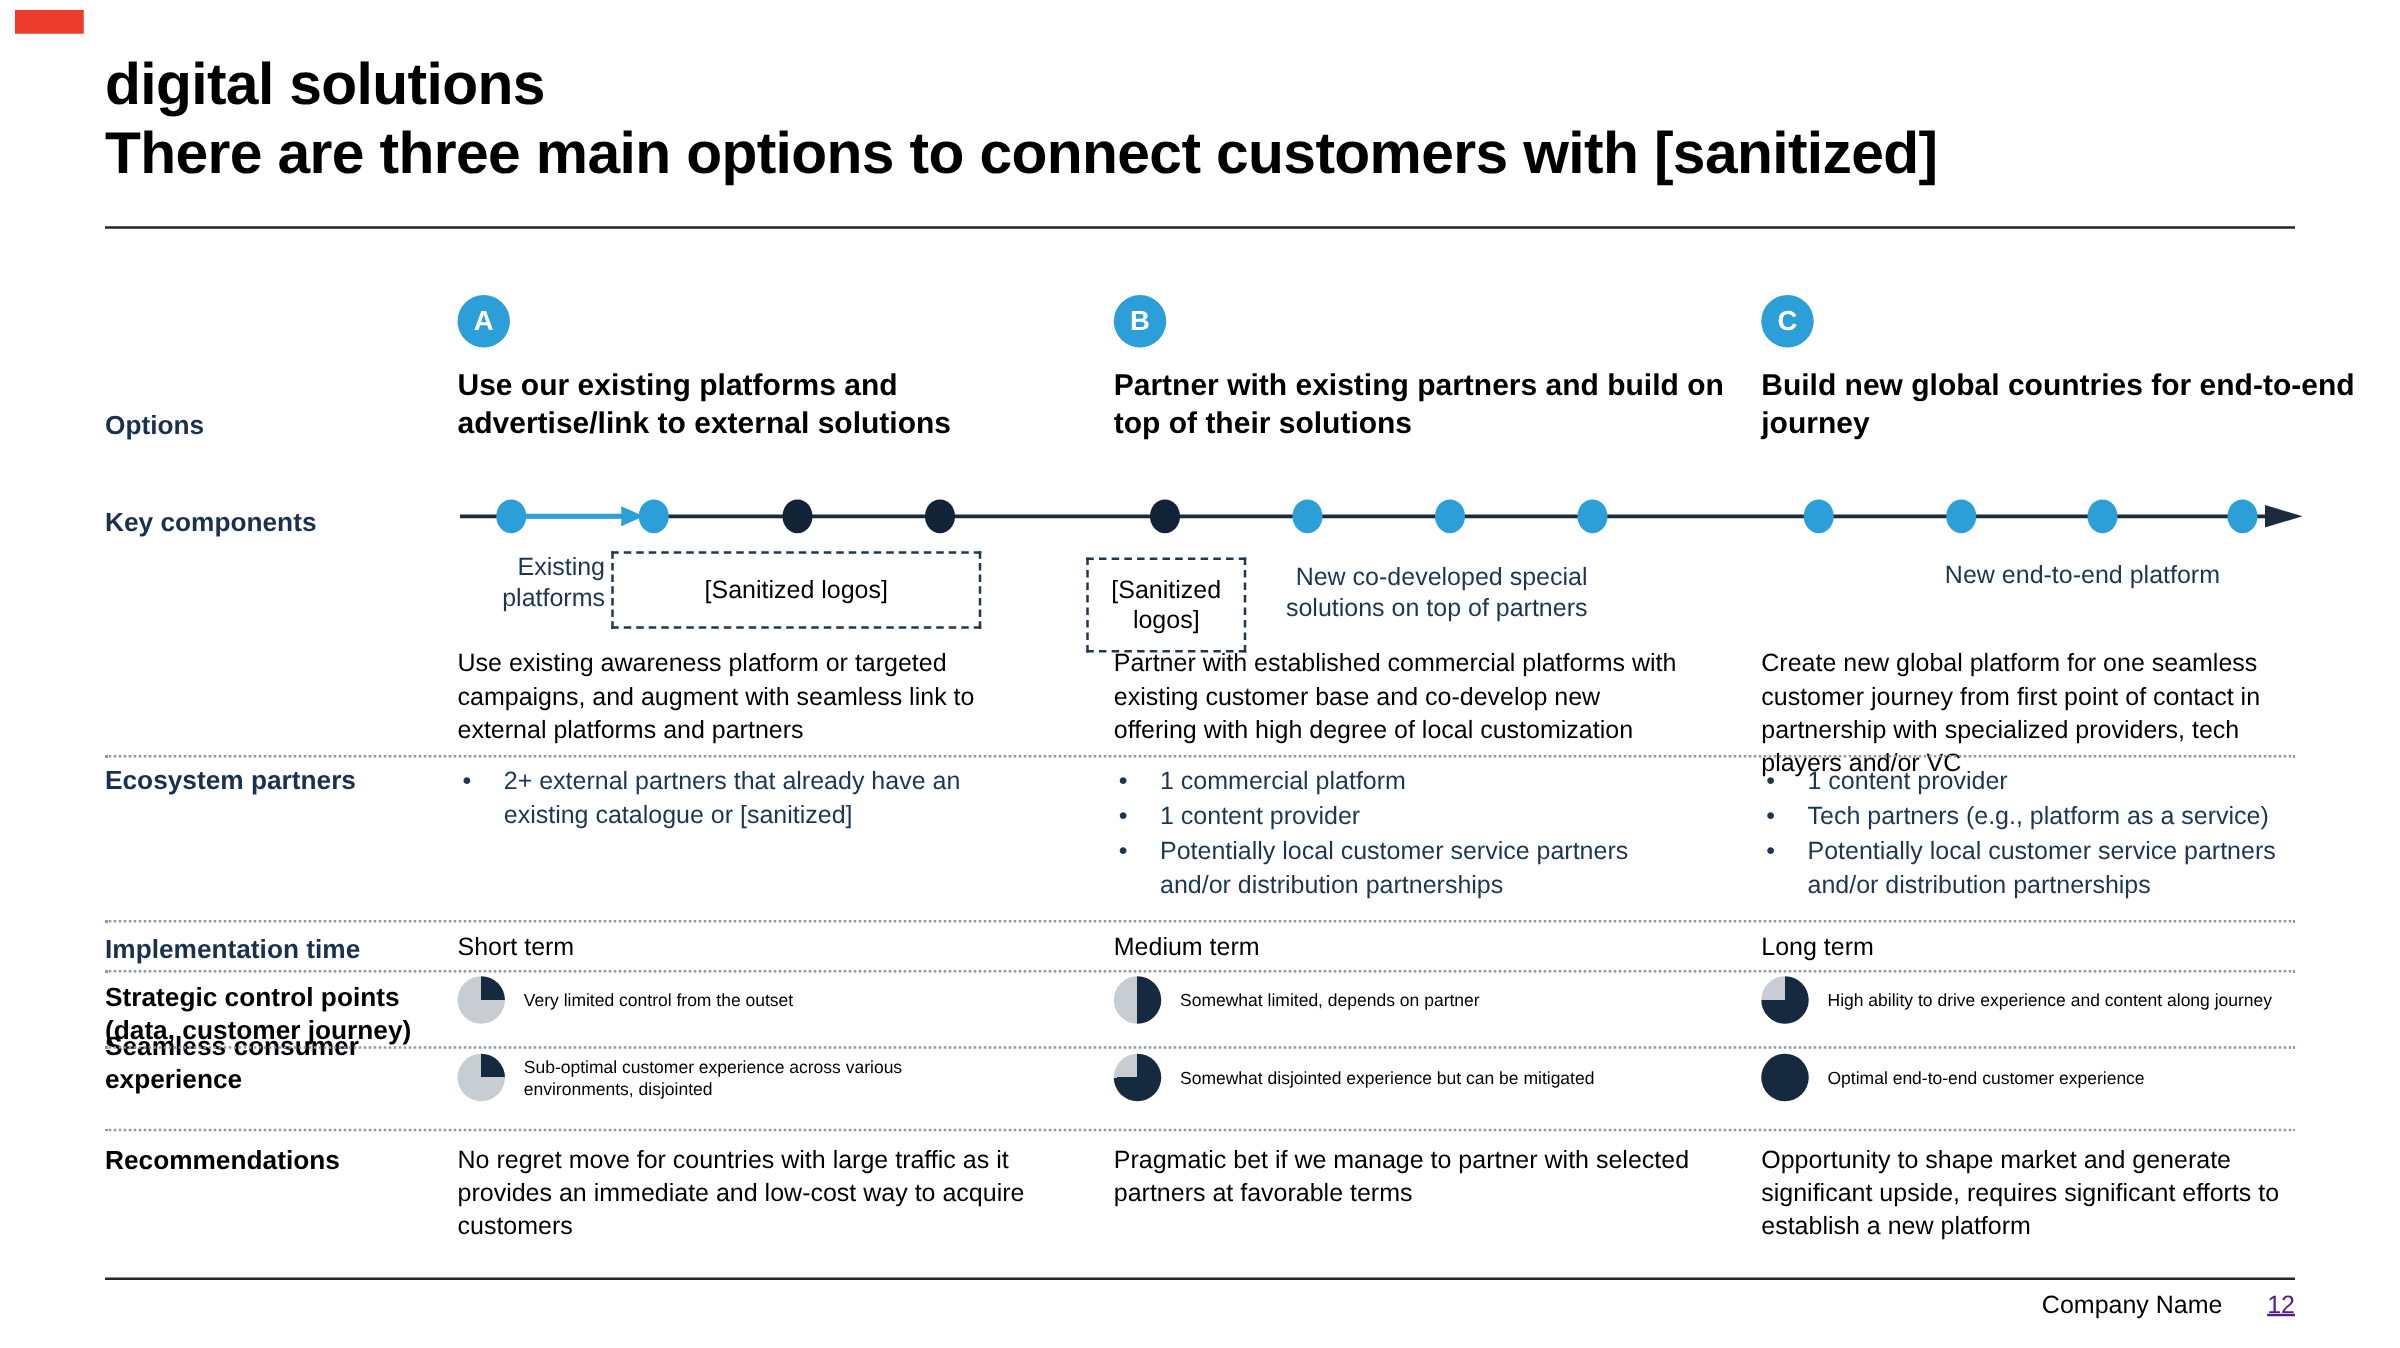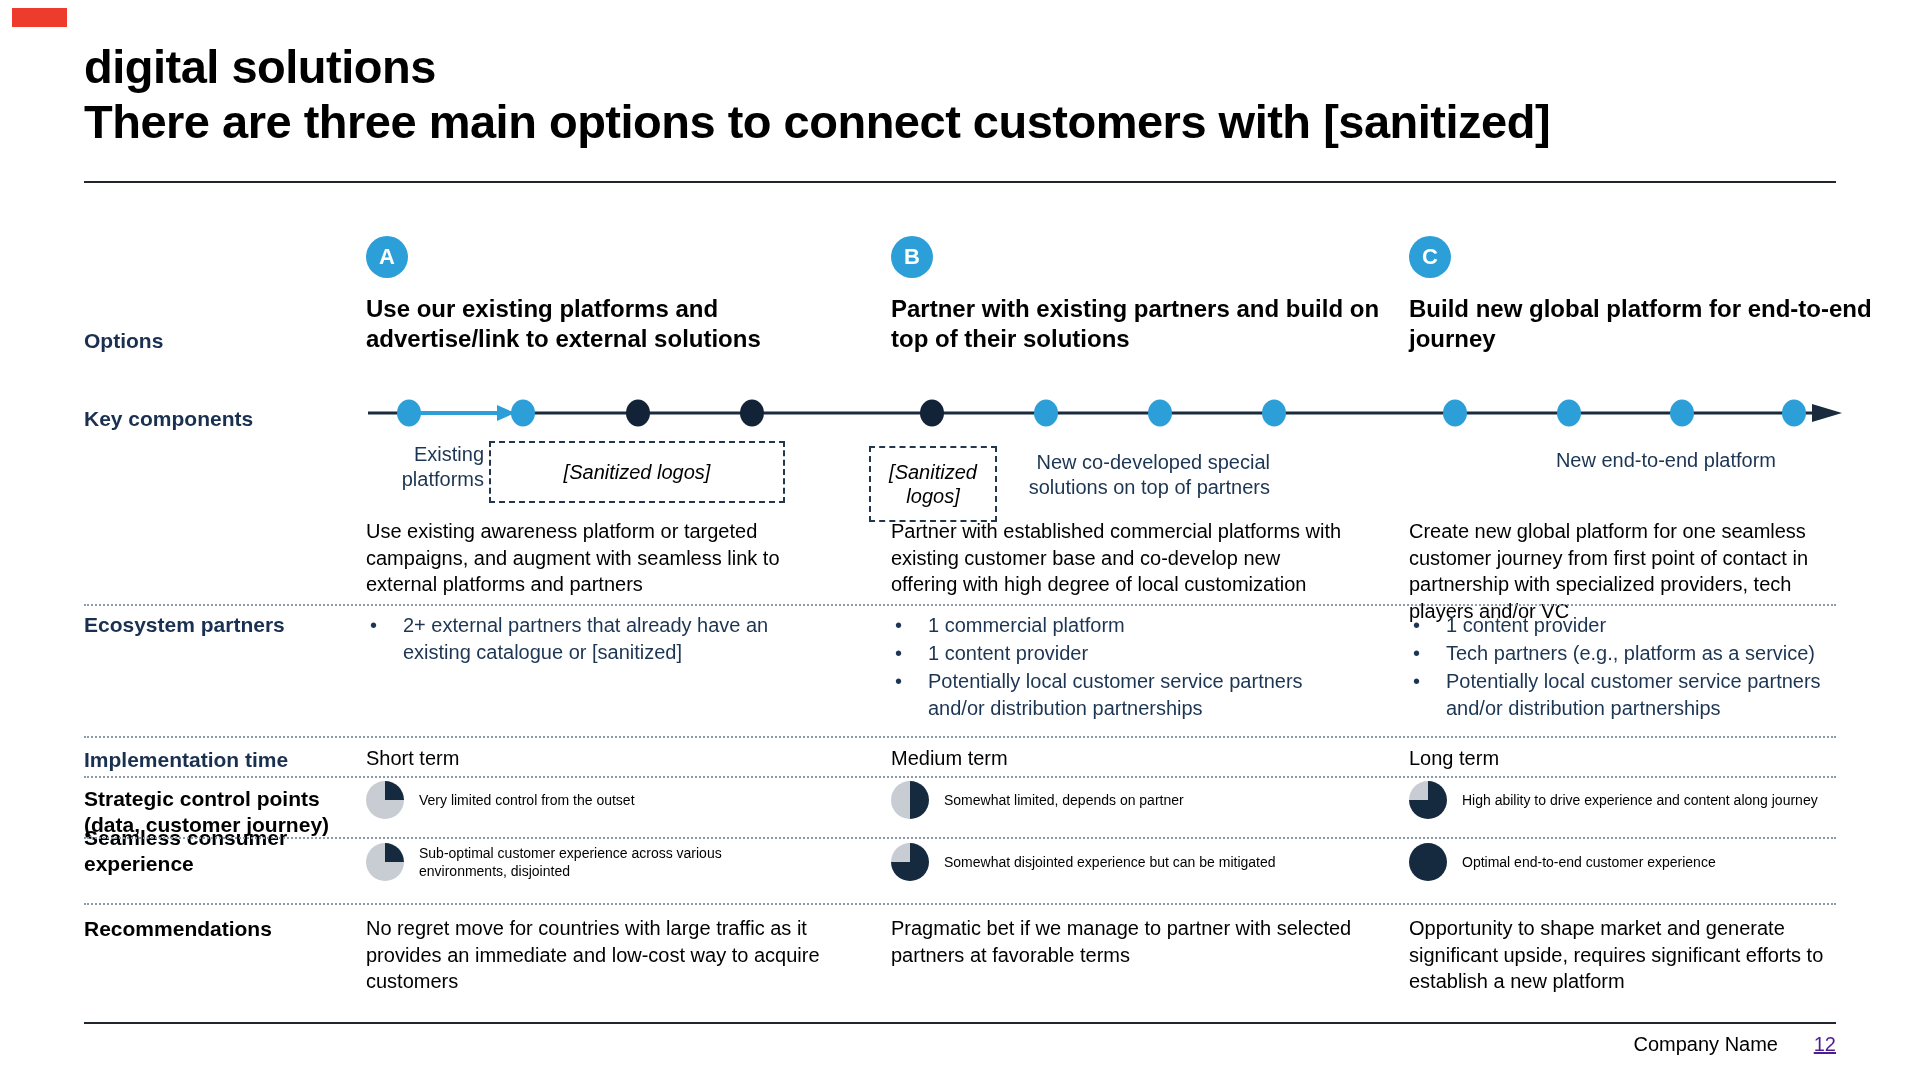--- a/index.html
+++ b/index.html
@@ -30,21 +30,21 @@
 
   #timeline-svg { left:0; top:396px; }
 
   .tl-label { font-size:20px; color:#1C3553; line-height:1.25; text-align:right; }
   .lbl-existing { left:334px; top:442px; width:150px; }
   .lbl-codev    { left:1008px; top:450px; width:262px; }
   .lbl-e2e      { left:1474px; top:448px; width:302px; }
 
   .dashbox { border:2px dashed #22364E; background:#fff; display:flex;
              align-items:center; justify-content:center; text-align:center;
-             font-size:20px; color:#000; line-height:1.2;font-style:italic; }
+             font-size:20px; color:#000; line-height:1.2; }
   .boxA { left:489px; top:441px; width:296px; height:62px; }
   .boxB { left:869px; top:446px; width:128px; height:76px; padding:4px; }
 
   .desc { top:518px; width:452px; font-size:20px; line-height:1.33; color:#000; }
 
   .sep { left:84px; width:1752px; height:0; border-top:2px dotted #8A99AB; }
   .sep1 { top:604px; } .sep2 { top:736px; } .sep3 { top:776px; }
   .sep4 { top:837px; } .sep5 { top:903px; }
 
   .bullets { list-style:none; width:462px; font-size:20px; line-height:27px; color:#1C3553; }
@@ -85,21 +85,21 @@
 <div class="abs rowlabel black-label" style="top:786px">Strategic control points (data, customer journey)</div>
 <div class="abs rowlabel black-label" style="top:825px">Seamless consumer experience</div>
 <div class="abs rowlabel black-label" style="top:916px">Recommendations</div>
 
 <div class="abs badge cA">A</div>
 <div class="abs badge cB">B</div>
 <div class="abs badge cC">C</div>
 
 <div class="abs heading cA">Use our existing platforms and advertise/link to external solutions</div>
 <div class="abs heading cB">Partner with existing partners and build on top of their solutions</div>
-<div class="abs heading cC">Build new global platform for end-to-end journey</div>
+<div class="abs heading cC">Build new global countries for end-to-end journey</div>
 
 <svg id="timeline-svg" class="abs" width="1920" height="44" viewBox="0 0 1920 44">
     <line x1="368" y1="17" x2="1812" y2="17" stroke="#1B2B3E" stroke-width="3"></line>
     <polygon points="1812,8 1812,26 1842,17" fill="#1B2B3E"></polygon>
     <line x1="409" y1="17" x2="497" y2="17" stroke="#2D9FD8" stroke-width="4"></line>
     <polygon points="497,9 497,25 515,17" fill="#2D9FD8"></polygon>
     <ellipse cx="409" cy="17" rx="12" ry="13.5" fill="#2D9FD8"></ellipse>
     <ellipse cx="523" cy="17" rx="12" ry="13.5" fill="#2D9FD8"></ellipse>
     <ellipse cx="638" cy="17" rx="12" ry="13.5" fill="#122338"></ellipse>
     <ellipse cx="752" cy="17" rx="12" ry="13.5" fill="#122338"></ellipse>

